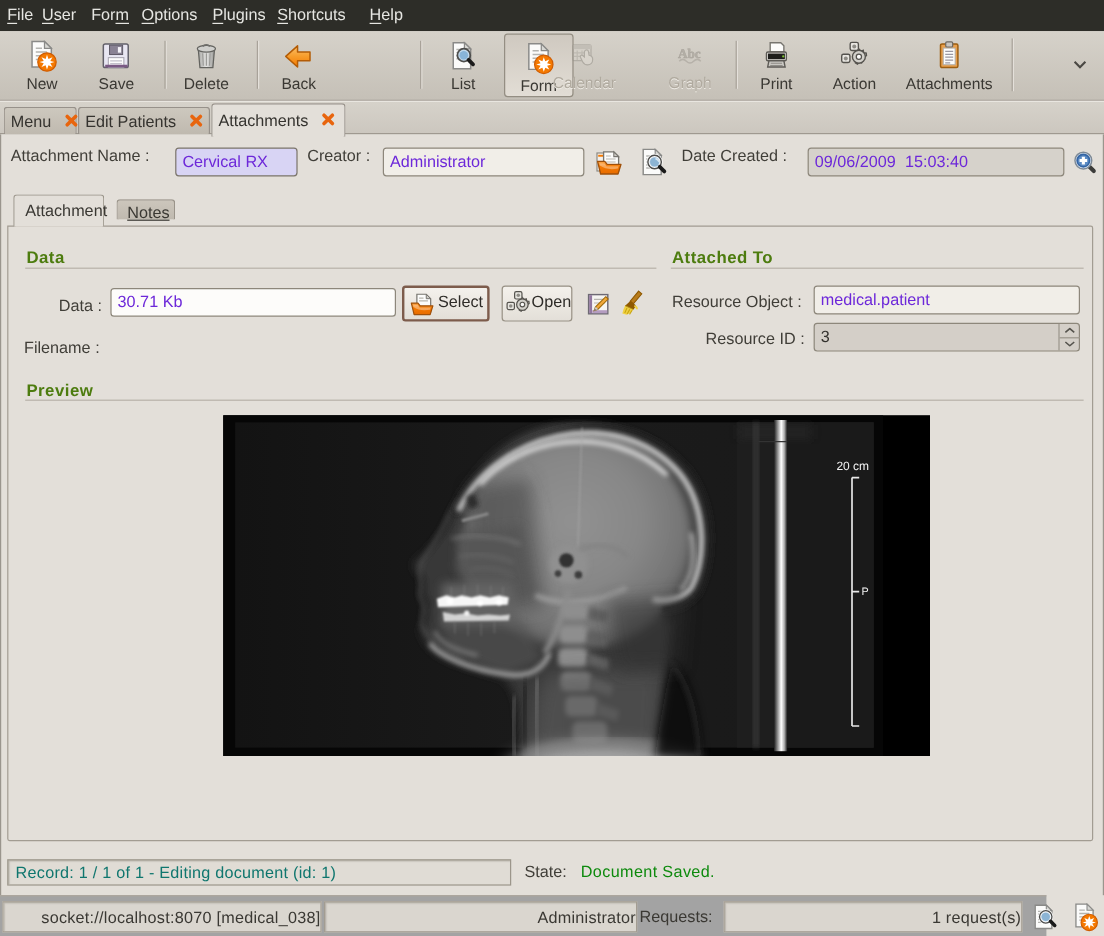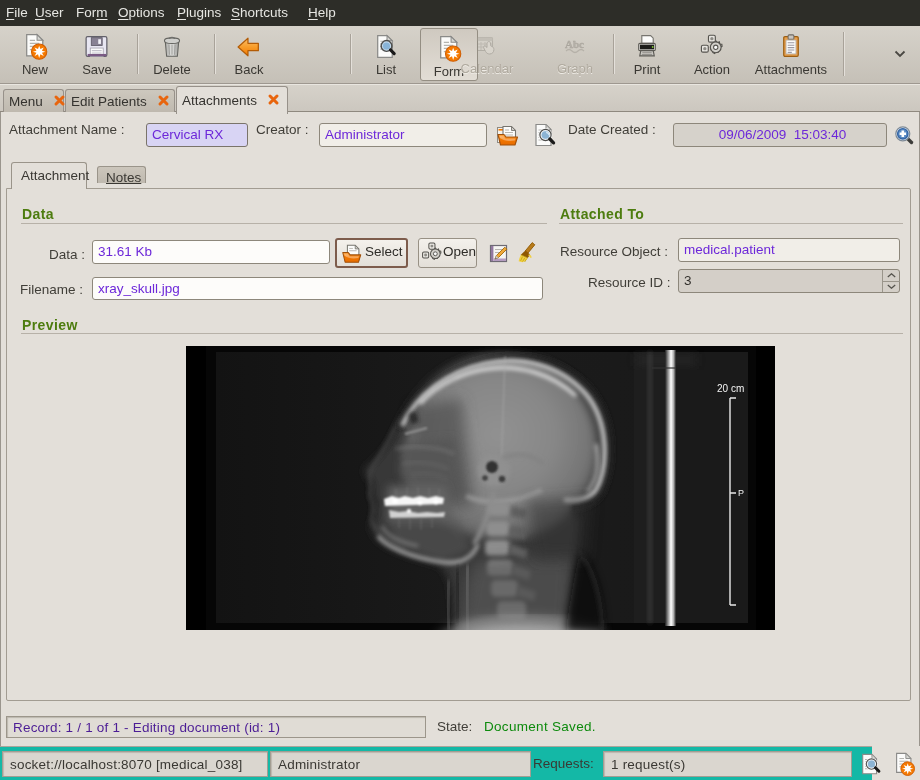--- a/index.html
+++ b/index.html
@@ -33,22 +33,22 @@
 label.fl { font-size:13.5px; color:#403e38; }
 .ent { position:absolute; border:1px solid #8d877b; border-radius:3px; background:#fdfcfa; font-size:13.5px; color:#6d28d9; padding:3px 0 0 5px; height:24px; }
 #notebook { position:absolute; left:5px; top:76px; width:905px; height:513px; border:1px solid #a29c92; background:#e3dfd9; border-radius:0 2px 2px 2px; }
 .ntab { position:absolute; font-size:13.5px; border:1px solid #9a948a; border-bottom:none; border-radius:3px 3px 0 0; }
 .sect { font-weight:bold; font-size:14px; letter-spacing:.4px; color:#4d7c0f; position:absolute; }
 .hr { position:absolute; height:1px; background:#b7b1a8; }
 
 .btn { position:absolute; background:linear-gradient(#f4f1ec,#e3dfd8); border:1px solid #989185; border-radius:3px; font-size:13.5px; color:#2e2c28; }
 
 
-#recbox { position:absolute; left:5px; top:604px; width:420px; height:22px; border:1px solid #9c968b; background:#e0dcd5; box-shadow:inset 1px 1px 1px rgba(120,114,104,.35); font-size:13.5px; letter-spacing:.2px; padding:3px 0 0 6px; color:#4c1d95; }
-#statusbar { position:absolute; left:0; top:746px; width:872px; height:34px; background:#14b8a6; border-top:1px solid #aba59b; }
+#recbox { position:absolute; left:5px; top:604px; width:420px; height:22px; border:1px solid #9c968b; background:#e0dcd5; box-shadow:inset 1px 1px 1px rgba(120,114,104,.35); font-size:13.5px; letter-spacing:.2px; padding:3px 0 0 6px; color:#0f766e; }
+#statusbar { position:absolute; left:0; top:746px; width:872px; height:34px; background:#a3a3a3; border-top:1px solid #aba59b;text-align:right; }
 .sbox { position:absolute; top:4px; height:26px; border:1px solid #a39d92; box-shadow:inset 1px 1px 1px rgba(120,114,104,.3); font-size:13.5px; letter-spacing:.2px; padding:5px 0 0 7px; color:#3a3833; background:#dad6cf; }
 </style>
 </head>
 <body>
 
 <div id="menubar">
   <span style="left:6px"><u>F</u>ile</span>
   <span style="left:35px"><u>U</u>ser</span>
   <span style="left:76px">For<u>m</u></span>
   <span style="left:118px"><u>O</u>ptions</span>
@@ -247,40 +247,40 @@
     <g stroke="#b4b4b0" stroke-width="1.1">
         <path d="M6.5,7 h4 M6.5,9.5 h7 M6.5,12 h7 M6.5,14.5 h7 M6.5,17 h7"></path>
       </g>
     <circle cx="13.5" cy="12" r="5.6" fill="#cfe0ee" fill-opacity=".9" stroke="#fff" stroke-width="2.4"></circle>
     <circle cx="13.5" cy="12" r="5.6" fill="none" stroke="#4e4e4c" stroke-width="1.2"></circle>
     <circle cx="13.5" cy="12" r="3.8" fill="#8cb4d4"></circle>
     <path d="M14.8,9.4 a3.2 3.2 0 0 1 2.2,2" fill="none" stroke="#d4e4f0" stroke-width="1.6" stroke-linecap="round"></path>
     <path d="M17.8,16 l3.8,3.8" stroke="#1a1a1a" stroke-width="3.2" stroke-linecap="round"></path>
   </svg>
   <label class="fl abs" style="left:567px; top:10px;">Date Created :</label>
-  <div class="ent" style="left:672px; top:11px; width:214px; background:#d6d2cb;text-align:center;">09/06/2009&nbsp; 15:03:40</div>
+  <div class="ent" style="left:672px; top:11px; width:214px; background:#d6d2cb;">09/06/2009&nbsp; 15:03:40</div>
   <svg class="abs" style="left:893px; top:13px;" width="20" height="20" viewBox="0 0 20 20">
     <path d="M13.5,13.5 l4,4" stroke="#3c3c3a" stroke-width="3.4" stroke-linecap="round"></path>
     <circle cx="8.8" cy="8.8" r="7" fill="#e6edf6" stroke="#7e8a96" stroke-width="1.2"></circle>
     <circle cx="8.8" cy="8.8" r="5.2" fill="#5b8bc4" stroke="#3465a4" stroke-width="1.4"></circle>
     <path d="M8.8,5.6 v6.4 M5.6,8.8 h6.4" stroke="#fff" stroke-width="2.6"></path>
   </svg>
 
   <div class="ntab" style="left:10px; top:50px; width:76px; height:27px; background:#e3dfd9; z-index:2; padding:5px 12px 0 9px;">Attachment</div>
   <div class="ntab" style="left:96px; top:54px; width:49px; height:17px; background:linear-gradient(#ccc6bc,#bfb9af); padding:3px 0 0 8px;text-decoration:underline;">Notes</div>
 
   <div id="notebook">
 
     <div class="sect" style="left:15px; top:17px;">Data</div>
     <div class="hr" style="left:14px; top:34px; width:526px;"></div>
     <div class="sect" style="left:553px; top:17px;">Attached To</div>
     <div class="hr" style="left:552px; top:34px; width:344px;"></div>
 
     <label class="fl abs" style="left:42px; top:58px;">Data :</label>
-    <div class="ent" style="left:85px; top:51px; width:238px;">31.61 Kb</div>
+    <div class="ent" style="left:85px; top:51px; width:238px;">30.71 Kb</div>
     <div class="btn" style="left:328px; top:49px; width:73px; height:30px; border:2px solid #7d5c4c; padding:4px 0 0 28px;">Select
       <svg style="position:absolute; left:3px; top:2px;" width="24" height="23" viewBox="0 0 26 25">
         <path d="M8,3.5 h8.5 l4,4 v12 h-12.5 z" fill="#fcfcfb" stroke="#77756f" stroke-width="1.1"></path>
         <path d="M16.5,3.5 l4,4 h-4 z" fill="#cfcdc8" stroke="#77756f" stroke-width=".9"></path>
         <g stroke="#b8b6b0" stroke-width="1">
             <path d="M10,7 h4 M10,9.5 h8"></path>
           </g>
         <path d="M3,11.5 h6 l2,2.5 h11.5 l-2.5,8 h-14.5 z" fill="url(#fgr)" stroke="#a0500a" stroke-width="1.1" stroke-linejoin="round"></path>
         <path d="M4.5,13 l4.2,.2 1.8,2.3 h10 l-.6,2 c-6,1 -11,.4 -15,-2.5 z" fill="#ffffff" opacity=".35"></path>
       </svg>
@@ -314,41 +314,40 @@
       <path d="M9.4,9.6 l4.4,3.7 c-.2,1.2 -.9,2.4 -2,3.6 l-6.9,-3.2 c1.6,-1.4 3.1,-2.8 4.5,-4.1 z" fill="#8f5902"></path>
       <path d="M4.9,13.7 l6.9,3.2 c-1.3,1.7 -3.2,3.3 -5.6,4.4 l-3.6,-1.1 c.5,-2.2 1.2,-4.4 2.3,-6.5 z" fill="#f0d042"></path>
       <path d="M4.9,13.7 l6.9,3.2" stroke="#b08a08" stroke-width=".8"></path>
       <g stroke="#c8a612" stroke-width=".9">
           <path d="M4.6,19.8 l1.9,-4.2 M6.6,20.6 l2.2,-3.8 M8.6,21 l2.2,-3.4"></path>
         </g>
       <path d="M12.6,13.9 c1.4,.4 2.2,1.5 2.2,2.9" fill="none" stroke="#f0d042" stroke-width="1.6"></path>
     </svg>
 
     <label class="fl abs" style="left:13px; top:93px;">Filename :</label>
-    <div class="ent" style="left:85px; top:88px; width:451px; height:23px;">xray_skull.jpg</div>
 
     <label class="fl abs" style="left:553px; top:55px;">Resource Object :</label>
     <div class="ent" style="left:671px; top:49px; width:222px; background:#f1eee8;">medical.patient</div>
     <label class="fl abs" style="left:581px; top:86px;">Resource ID :</label>
     <div class="ent" style="left:671px; top:80px; width:222px; background:#d4cfc8; color:#33312d;">3
       <span style="position:absolute; right:0; top:0; width:17px; height:22px; border-left:1px solid #9a958b;">
         <svg width="9" height="5" viewBox="0 0 9 5" style="position:absolute; left:4px; top:3px;">
             <path d="M.8,4 L4.5,.8 8.2,4" fill="none" stroke="#55534d" stroke-width="1.3"></path>
           </svg>
         <svg width="9" height="5" viewBox="0 0 9 5" style="position:absolute; left:4px; top:14px;">
             <path d="M.8,1 L4.5,4.2 8.2,1" fill="none" stroke="#55534d" stroke-width="1.3"></path>
           </svg>
         <span style="position:absolute; left:0; top:10.5px; width:17px; height:1px; background:#9a958b;"></span>
       </span>
     </div>
 
     <div class="sect" style="left:15px; top:128px;">Preview</div>
     <div class="hr" style="left:14px; top:144px; width:882px;"></div>
 
-    <div id="xray" class="abs" style="left:179px; top:157px; width:589px; height:284px; background:#000;padding-left:20px;">
+    <div id="xray" class="abs" style="left:179px; top:157px; width:589px; height:284px; background:#000;">
       <svg width="550" height="284" viewBox="0 0 550 284">
         <defs>
           <filter id="b1" x="-30%" y="-30%" width="160%" height="160%">
               <feGaussianBlur stdDeviation="1"></feGaussianBlur>
             </filter>
           <filter id="b2" x="-30%" y="-30%" width="160%" height="160%">
               <feGaussianBlur stdDeviation="2"></feGaussianBlur>
             </filter>
           <filter id="b4" x="-30%" y="-30%" width="160%" height="160%">
               <feGaussianBlur stdDeviation="4"></feGaussianBlur>

